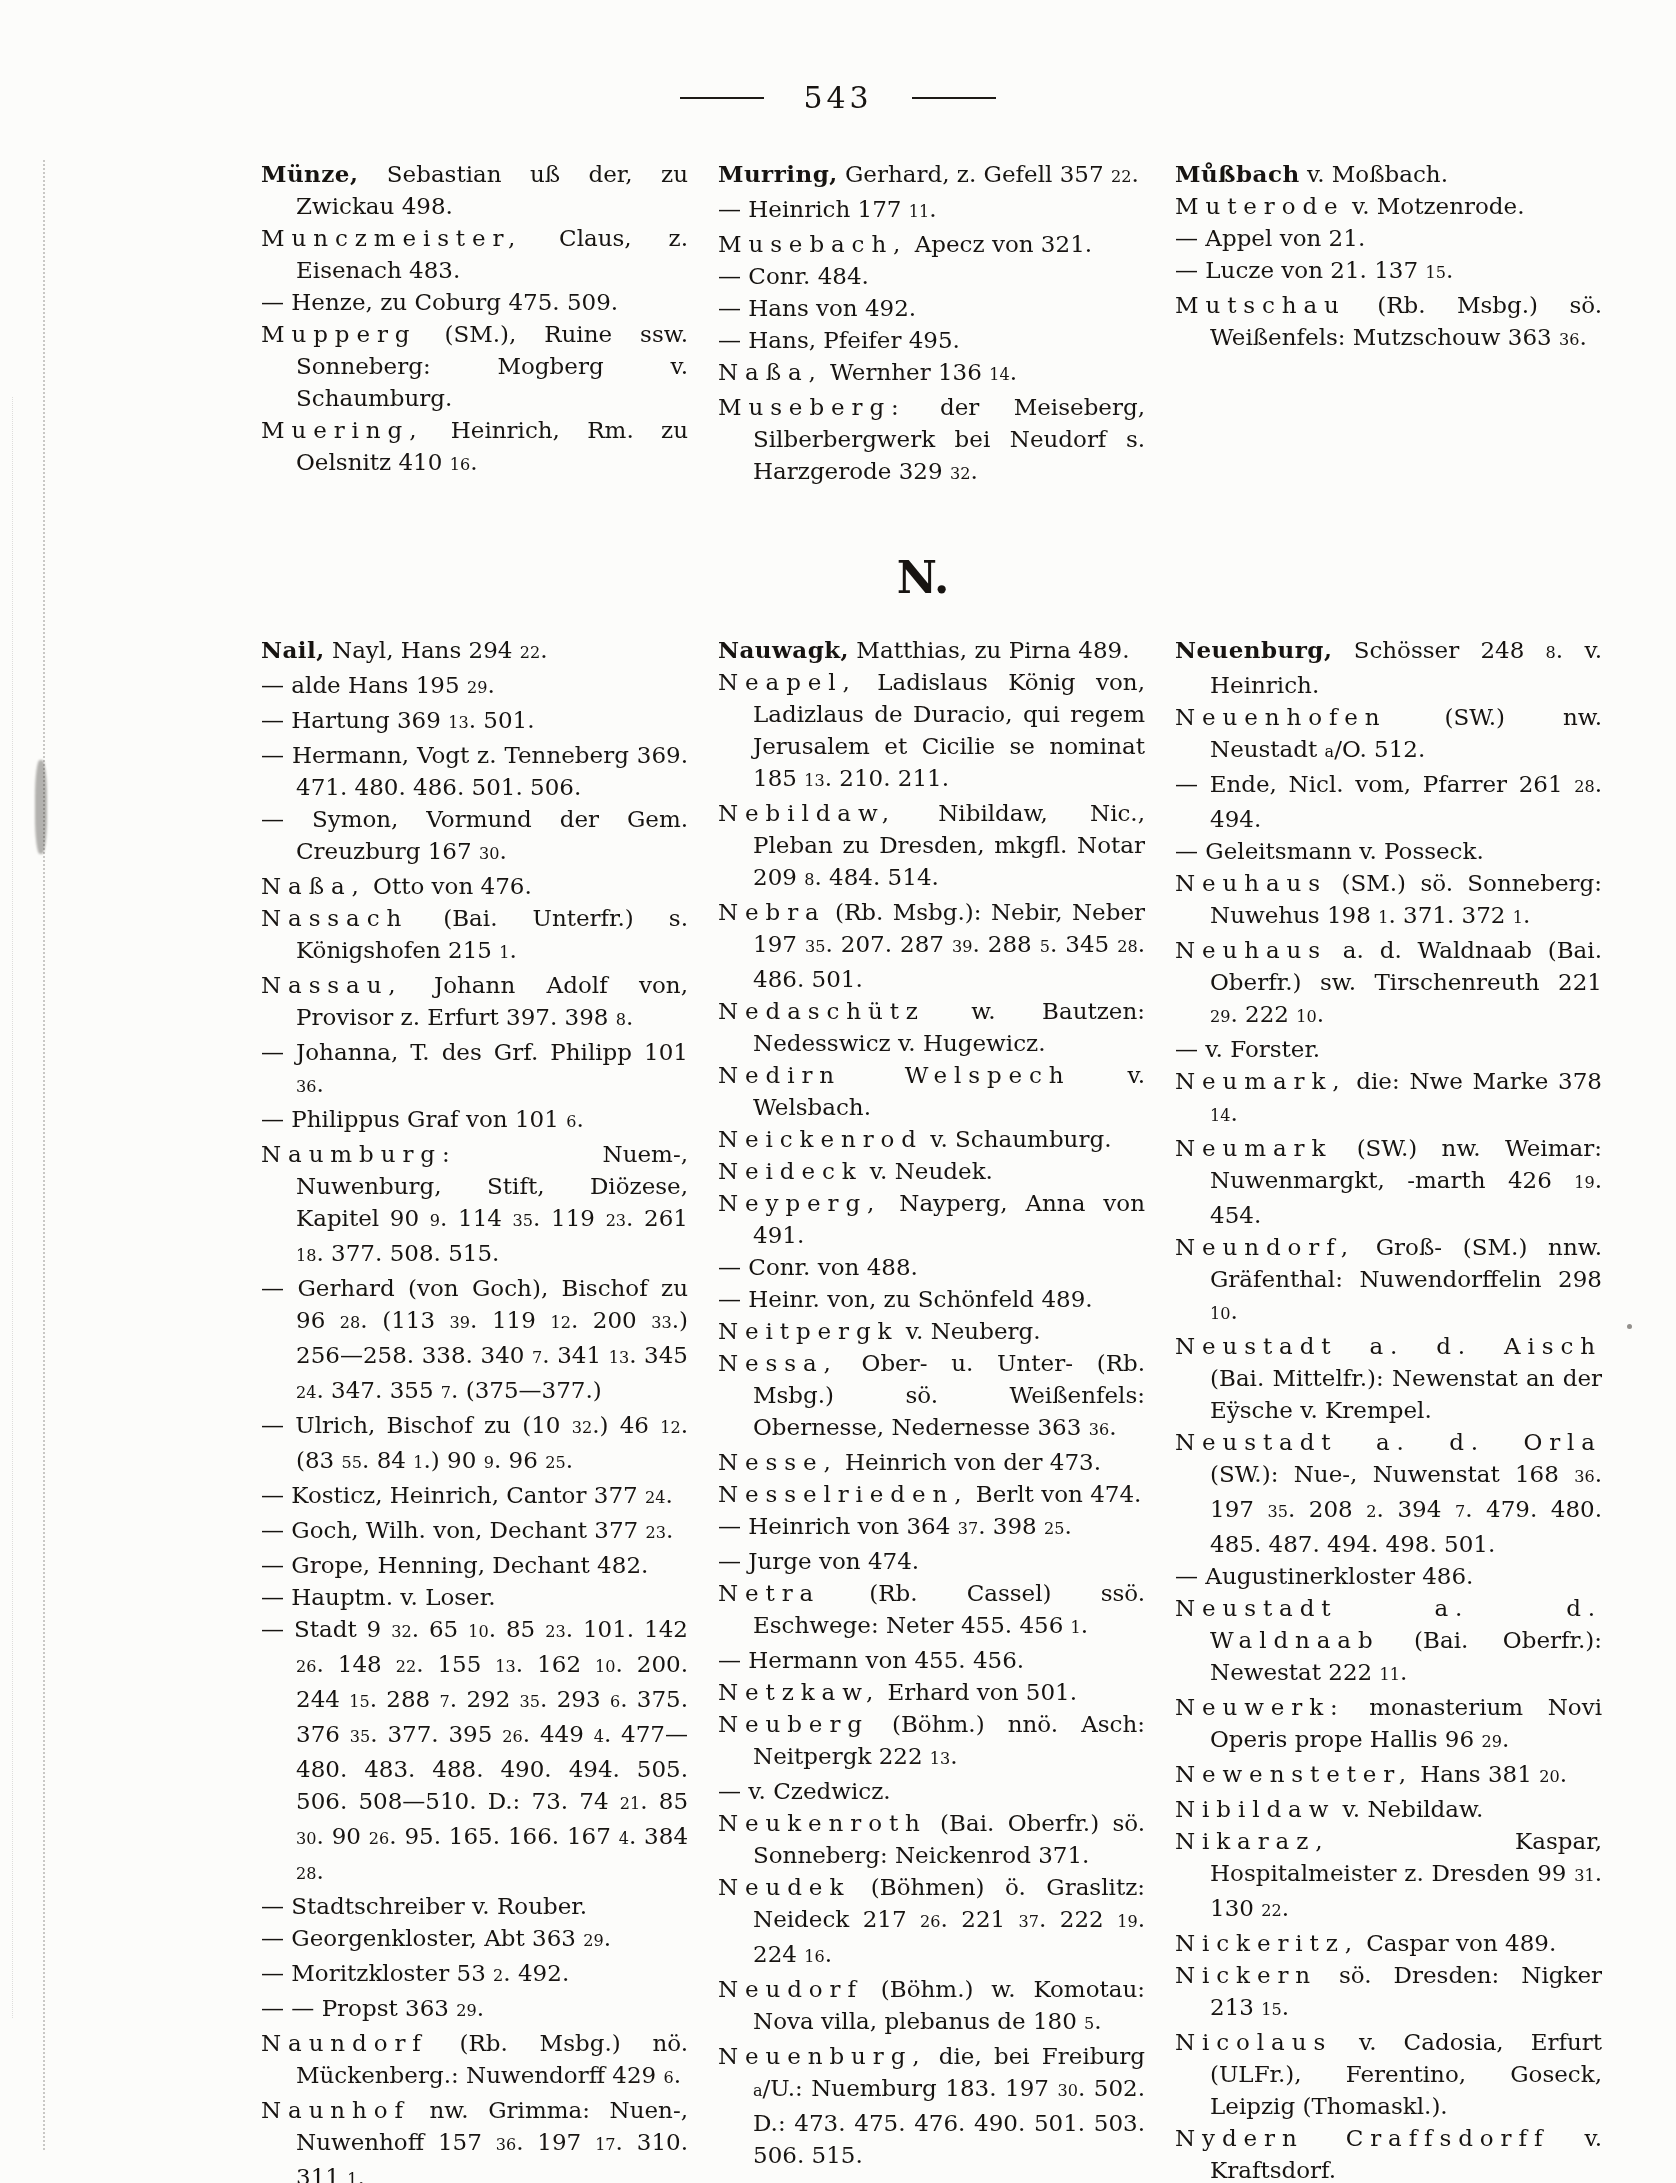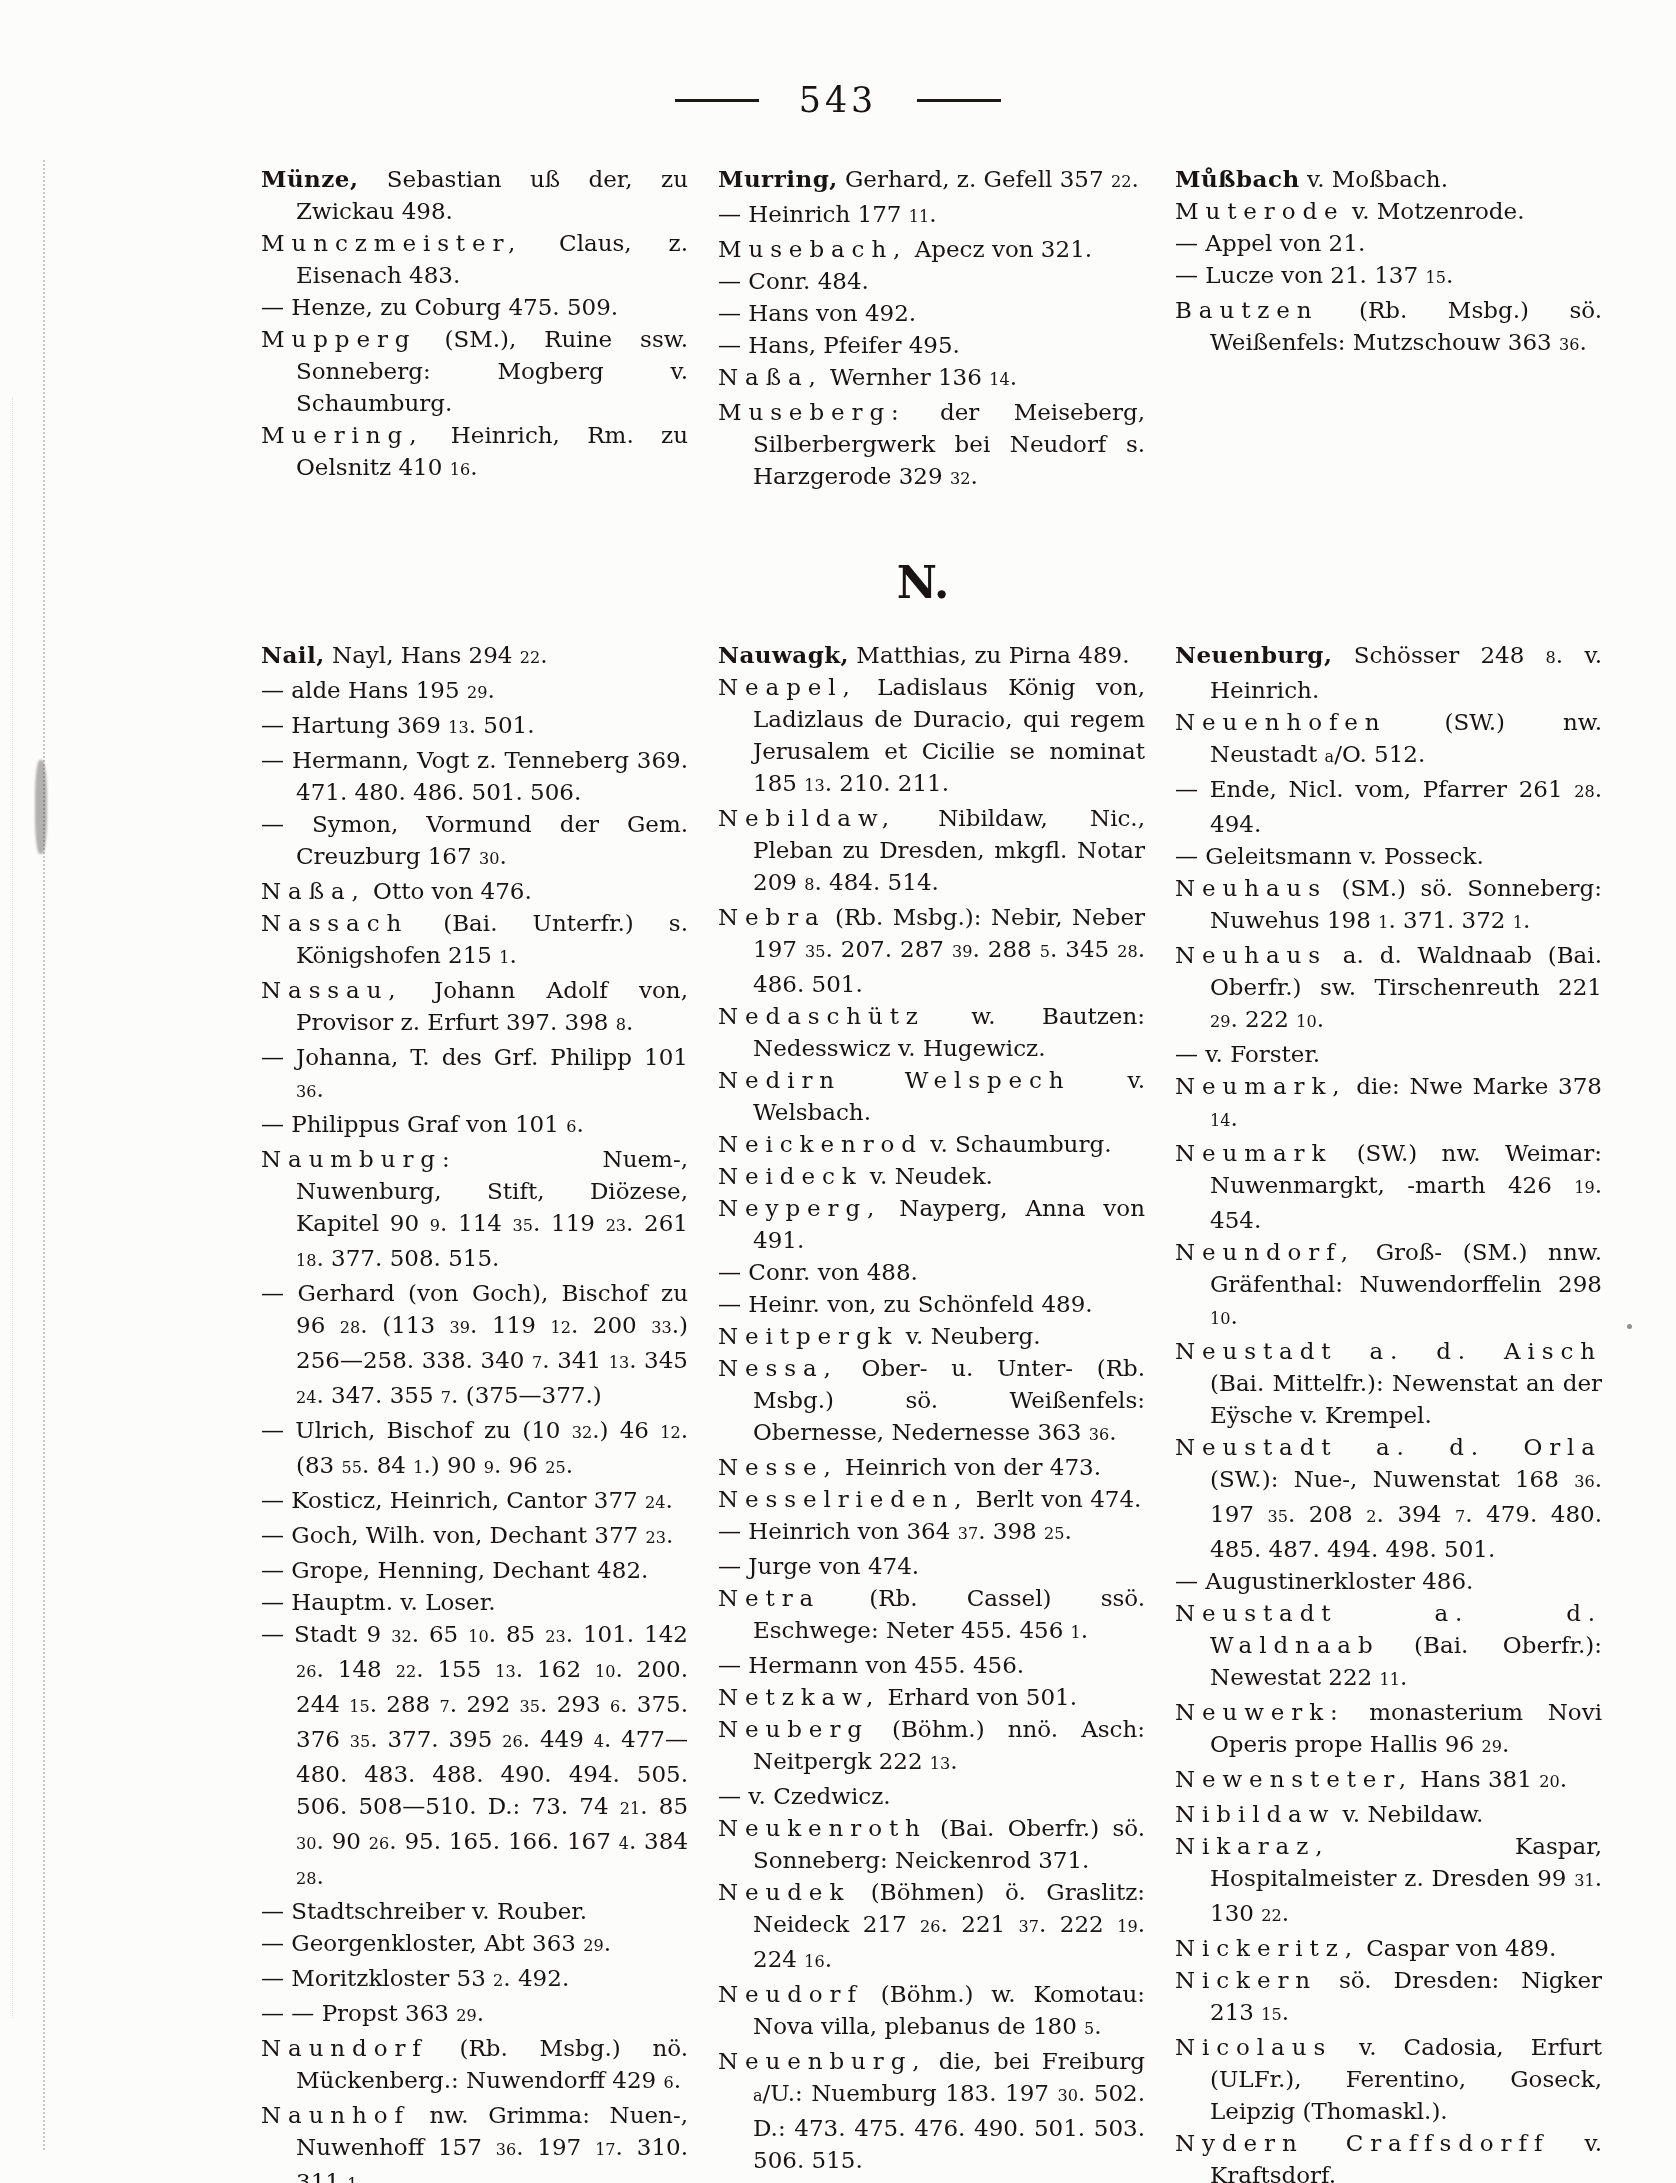--- a/index.html
+++ b/index.html
@@ -18,21 +18,21 @@
   .edge-artifact-2{position:absolute;left:12px;top:397px;bottom:165px;width:0;
     border-left:1.7px dotted rgba(70,65,60,.16);}
   .edge-smudge{position:absolute;left:35px;top:760px;width:12px;height:94px;
     background:rgba(40,36,32,.35);filter:blur(1.1px);border-radius:40%;}
   .stray-dot{position:absolute;left:1627px;top:1324px;width:5px;height:5px;
     background:rgba(60,55,50,.55);border-radius:50%;}
 
   .pagehead{display:flex;justify-content:center;align-items:center;gap:40px;
     padding-top:83px;}
   .rule{display:block;width:84px;height:2.8px;background:#1d1a16;}
-  .pagenum{font-size:35px;line-height:1;letter-spacing:3.9px;}
+  .pagenum{font-size:30px;line-height:1;letter-spacing:3.9px;}
 
   main{padding:0 74px 0 244px;}
   .cols{display:grid;grid-template-columns:1fr 1fr 1fr;column-gap:30px;margin-left:17px;}
   #sections > .cols:first-child{margin-top:45px;}
   h2.letter{margin:66px 0 34px;text-align:center;
     font-size:44px;line-height:1;font-weight:bold;}
 
   .entry{margin:0;text-align:justify;
     font-size:23px;line-height:32px;
     padding-left:35px;text-indent:-35px;}
@@ -73,21 +73,21 @@
           <p class="entry"><span class="dash">— </span><span class="rest">Hans von 492.</span></p>
           <p class="entry"><span class="dash">— </span><span class="rest">Hans, Pfeifer 495.</span></p>
           <p class="entry"><span class="head sp">Naßa,</span><span class="rest"> Wernher 136 <span class="sm">14</span>.</span></p>
           <p class="entry"><span class="head sp">Museberg:</span><span class="rest"> der Meiseberg, Silberbergwerk bei Neudorf s. Harzgerode 329 <span class="sm">32</span>.</span></p>
         </div>
         <div class="col">
           <p class="entry"><span class="head bold">Můßbach</span><span class="rest"> v. Moßbach.</span></p>
           <p class="entry"><span class="head sp">Muterode</span><span class="rest"> v. Motzenrode.</span></p>
           <p class="entry"><span class="dash">— </span><span class="rest">Appel von 21.</span></p>
           <p class="entry"><span class="dash">— </span><span class="rest">Lucze von 21. 137 <span class="sm">15</span>.</span></p>
-          <p class="entry"><span class="head sp">Bautzen</span><span class="rest"> (Rb. Msbg.) sö. Weißenfels: Mutzschouw 363 <span class="sm">36</span>.</span></p>
+          <p class="entry"><span class="head sp">Mutschau</span><span class="rest"> (Rb. Msbg.) sö. Weißenfels: Mutzschouw 363 <span class="sm">36</span>.</span></p>
         </div>
       </div>
       <h2 class="letter">N.</h2>
       <div class="cols">
         <div class="col">
           <p class="entry"><span class="head bold">Nail,</span><span class="rest"> Nayl, Hans 294 <span class="sm">22</span>.</span></p>
           <p class="entry"><span class="dash">— </span><span class="rest">alde Hans 195 <span class="sm">29</span>.</span></p>
           <p class="entry"><span class="dash">— </span><span class="rest">Hartung 369 <span class="sm">13</span>. 501.</span></p>
           <p class="entry"><span class="dash">— </span><span class="rest">Hermann, Vogt z. Tenneberg 369. 471. 480. 486. 501. 506.</span></p>
           <p class="entry"><span class="dash">— </span><span class="rest">Symon, Vormund der Gem. Creuzburg 167 <span class="sm">30</span>.</span></p>

